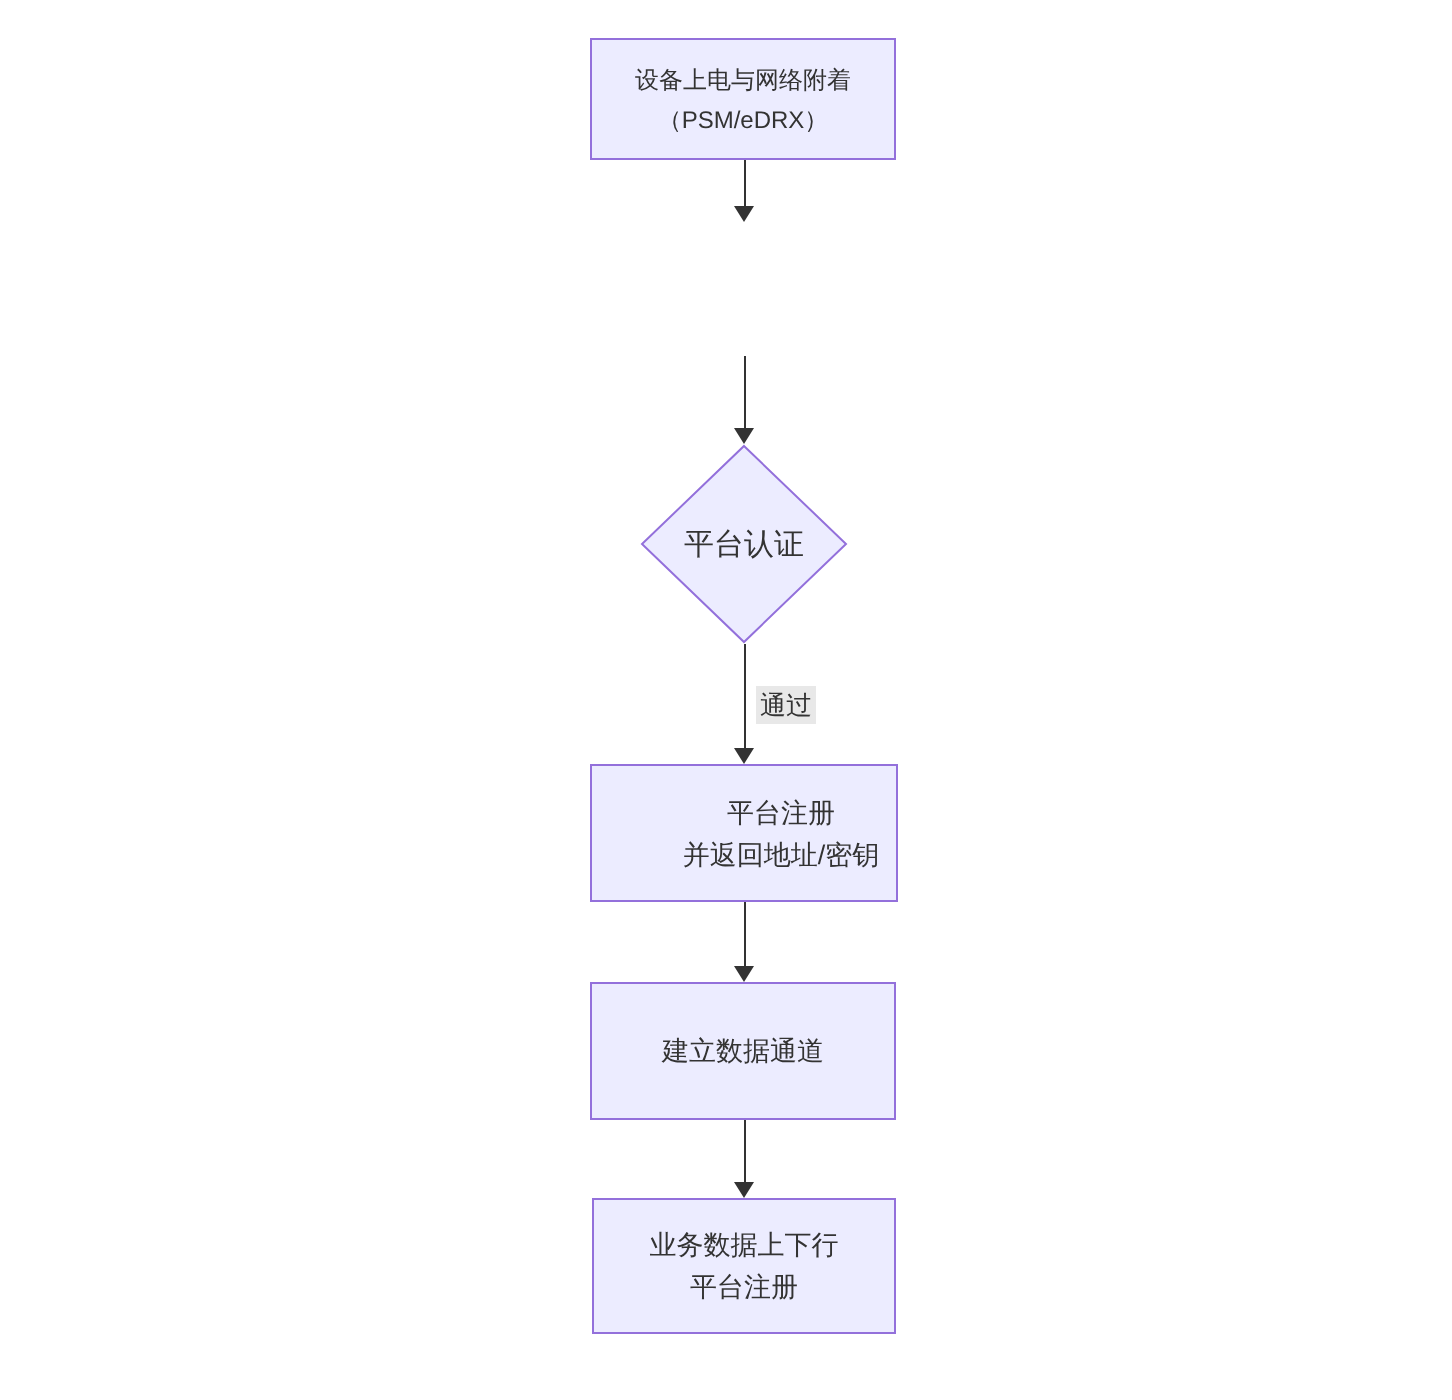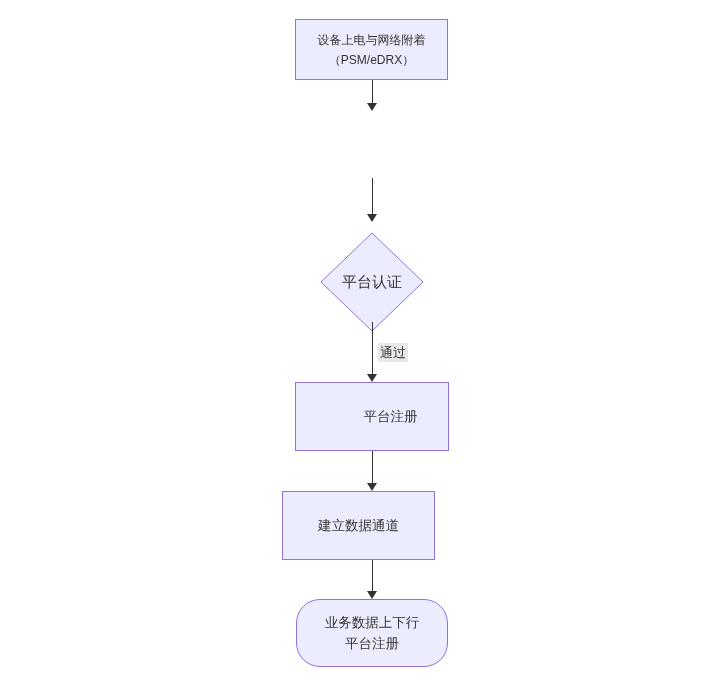--- a/index.html
+++ b/index.html
@@ -95,49 +95,50 @@
     <div class="shaft"></div>
     <div class="head"></div>
   </div>
 
 
   <div class="arrow" style="left:367px;top:178px;height:44px;">
     <div class="shaft"></div>
     <div class="head"></div>
   </div>
 
-  <div class="diamond-wrap" style="left:320px;top:232px;width:104px;height:100px;font-family:Liberation Mono, monospace;">
+  <div class="diamond-wrap" style="left:320px;top:222px;width:104px;height:100px;font-family:Liberation Mono, monospace;">
     <svg width="104" height="100" viewBox="0 0 104 100">
       <polygon points="52,1 103,50 52,99 1,50" fill="#ECECFF" stroke="#9370DB" stroke-width="1"></polygon>
     </svg>
     <div class="diamond-label">平台认证</div>
   </div>
 
   <div class="arrow" style="left:367px;top:322px;height:60px;">
     <div class="shaft"></div>
     <div class="head"></div>
   </div>
   <div class="edge-label" style="left:370px;top:343px;">通过</div>
 
   <div class="node" style="left:295px;top:382px;width:154px;height:69px;padding-left:37px;">
     <span>平台注册</span>
+    <span>并返回地址/密钥</span>
   </div>
 
   <div class="arrow" style="left:367px;top:451px;height:40px;">
     <div class="shaft"></div>
     <div class="head"></div>
   </div>
 
-  <div class="node" style="left:282px;top:491px;width:153px;height:69px;">
+  <div class="node" style="left:295px;top:491px;width:153px;height:69px;">
     <span>建立数据通道</span>
   </div>
 
   <div class="arrow" style="left:367px;top:560px;height:39px;">
     <div class="shaft"></div>
     <div class="head"></div>
   </div>
 
-  <div class="node" style="left:296px;top:599px;width:152px;height:68px;border-radius:24px;">
+  <div class="node" style="left:296px;top:599px;width:152px;height:68px;">
     <span>业务数据上下行</span>
     <span>平台注册</span>
   </div>
 
 </div>
 
 </body></html>

